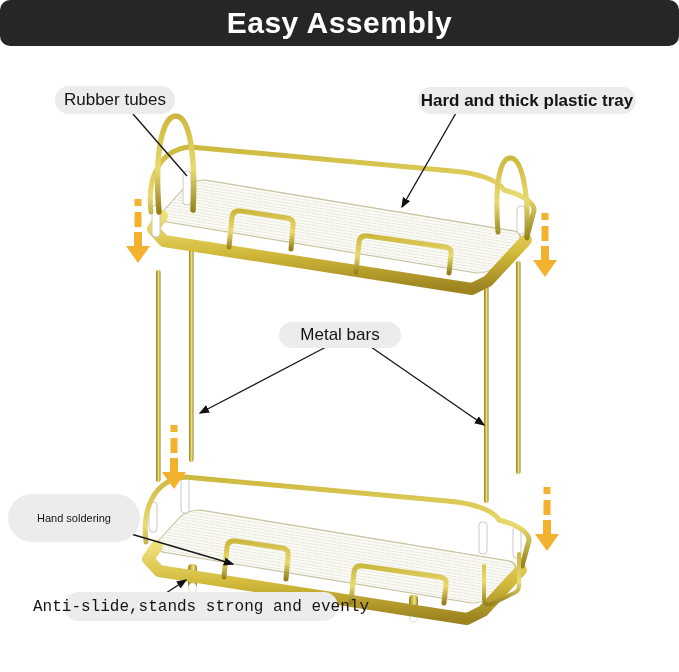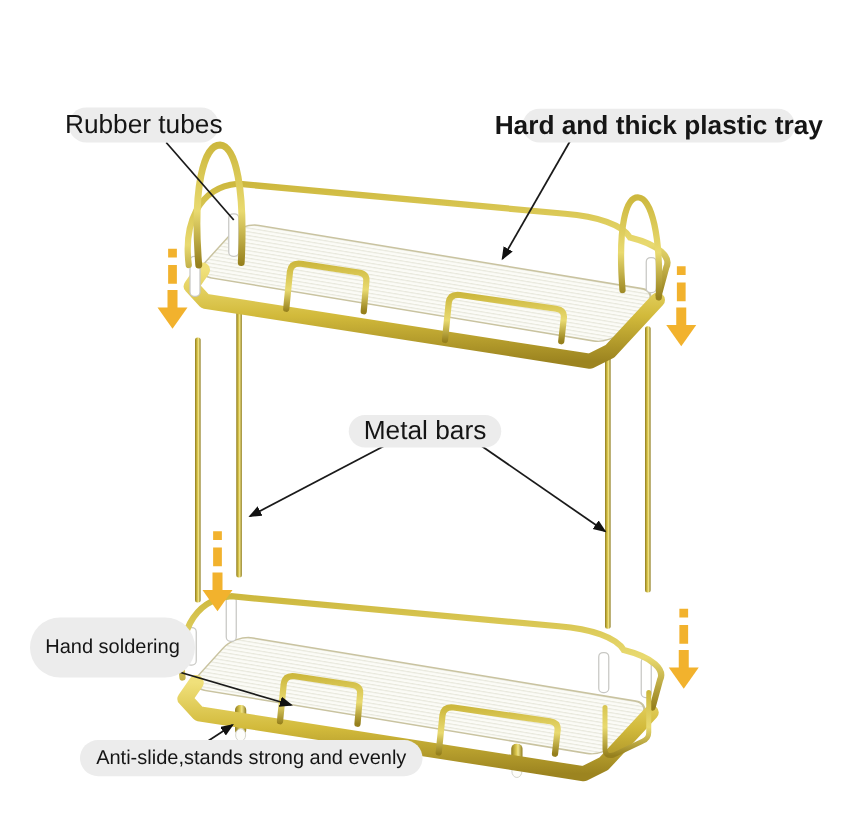--- a/index.html
+++ b/index.html
@@ -3,35 +3,38 @@
 <meta charset="utf-8">
 <style>
   html,body{margin:0;padding:0;background:#ffffff;}
   #page{position:relative;width:679px;height:672px;background:#ffffff;overflow:hidden;
         font-family:"Liberation Sans", sans-serif;}
   .banner{position:absolute;left:0;top:0;width:679px;height:46px;background:#262626;
           border-radius:10px;display:flex;align-items:center;justify-content:center;}
   .banner span{color:#ffffff;font-size:30px;font-weight:700;letter-spacing:.5px;}
   svg.stage{position:absolute;left:0;top:0;width:679px;height:672px;}
   .pill{position:absolute;background:#ececec;border-radius:999px;color:#151515;
-        font-size:21px;display:flex;align-items:center;justify-content:center;
+        font-size:17px;display:flex;align-items:center;justify-content:center;
         white-space:nowrap;z-index:5;}
   .pill.rubber{left:55px;top:86px;width:120px;height:28px;}
   .pill.tray{left:418px;top:87px;width:218px;height:27px;font-weight:bold;}
-  .pill.bars{left:279px;top:322px;width:122px;height:26px;margin-top:10px;}
-  .pill.solder{left:24px;top:494px;width:132px;height:48px;font-size:16px;}
-  .pill.anti{left:64px;top:592px;width:274px;height:29px;font-size:16px;}
+  .pill.bars{left:279px;top:322px;width:122px;height:26px;}
+  .pill.solder{left:8px;top:494px;width:132px;height:48px;font-size:11px;}
+  .pill.anti{left:64px;top:592px;width:274px;height:29px;font-size:16px;font-family:Liberation Mono, monospace;}
   .note{position:absolute;left:0;top:646px;width:679px;text-align:center;
         color:#0d0d0d;font-size:14px;z-index:5;}
 </style>
 </head>
 <body>
 
 <div id="page">
 
+  <div class="banner">
+    <span>Easy Assembly</span>
+  </div>
 
   <svg class="stage" viewBox="0 0 679 672">
     <defs>
       <linearGradient id="goldBar" x1="0" y1="0" x2="1" y2="0">
         <stop offset="0" stop-color="#8f7c1f"></stop>
         <stop offset="0.45" stop-color="#ddc94f"></stop>
         <stop offset="0.6" stop-color="#f0e488"></stop>
         <stop offset="1" stop-color="#8f7c1f"></stop>
       </linearGradient>
       <linearGradient id="goldRim" x1="0" y1="0" x2="0" y2="1">

